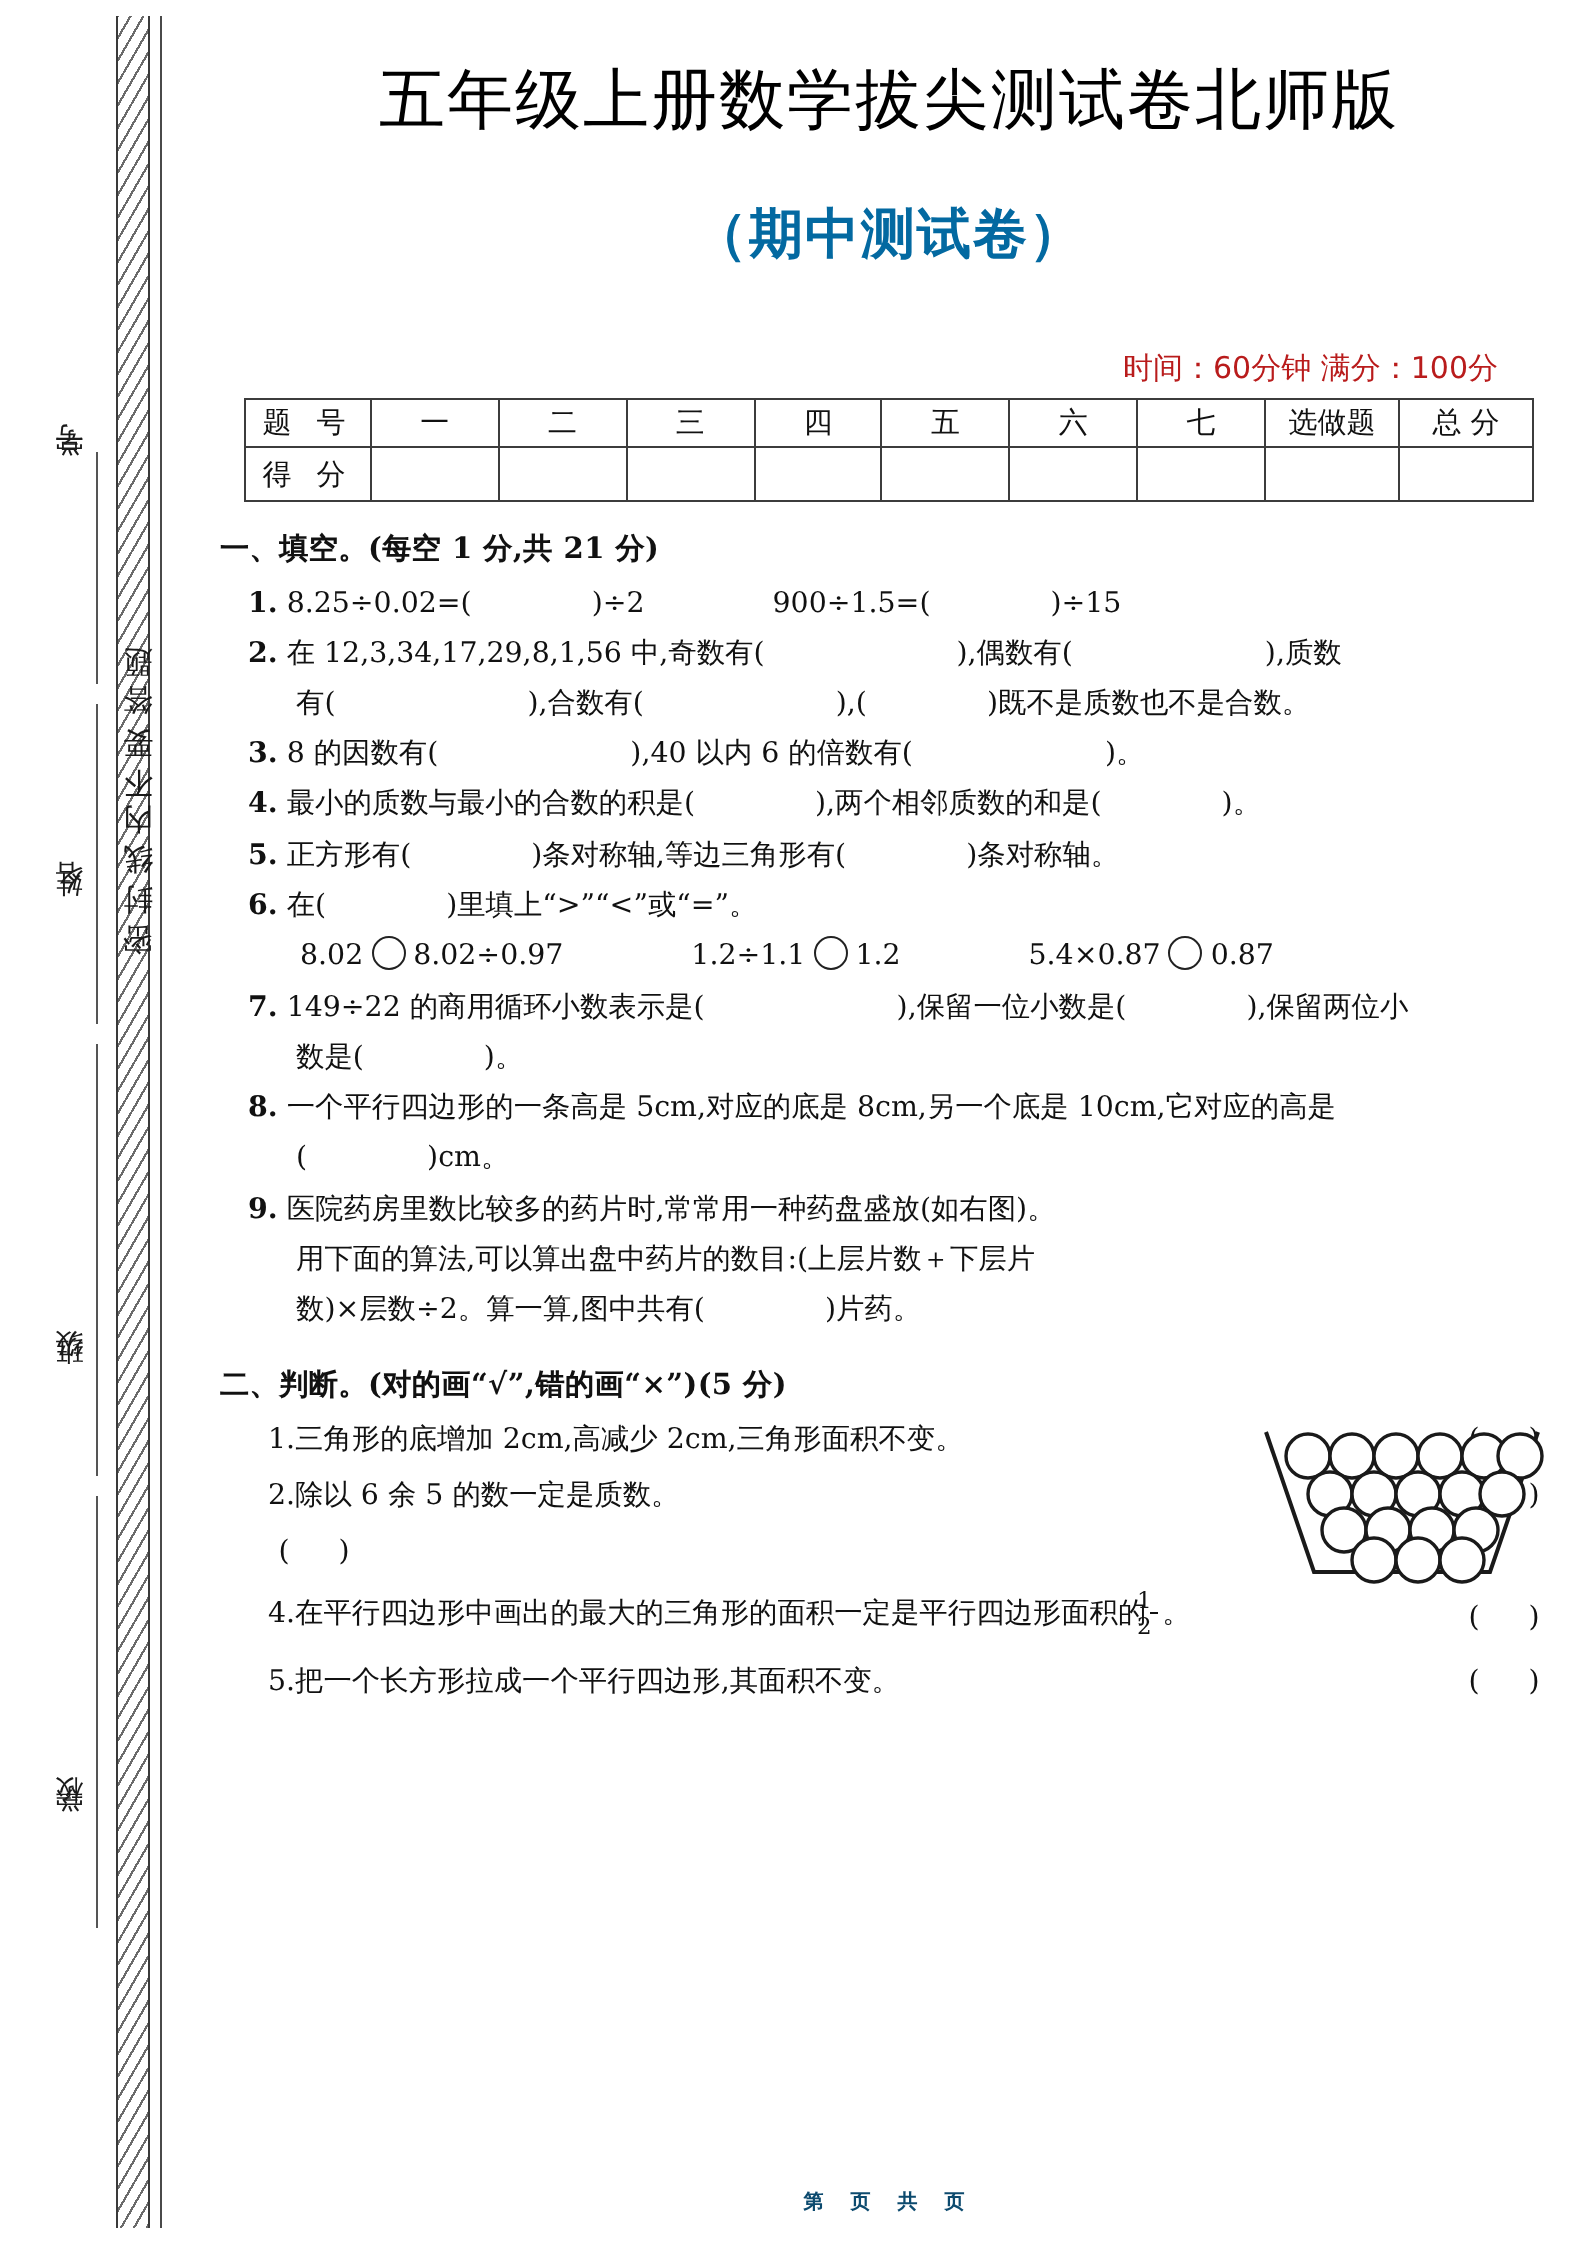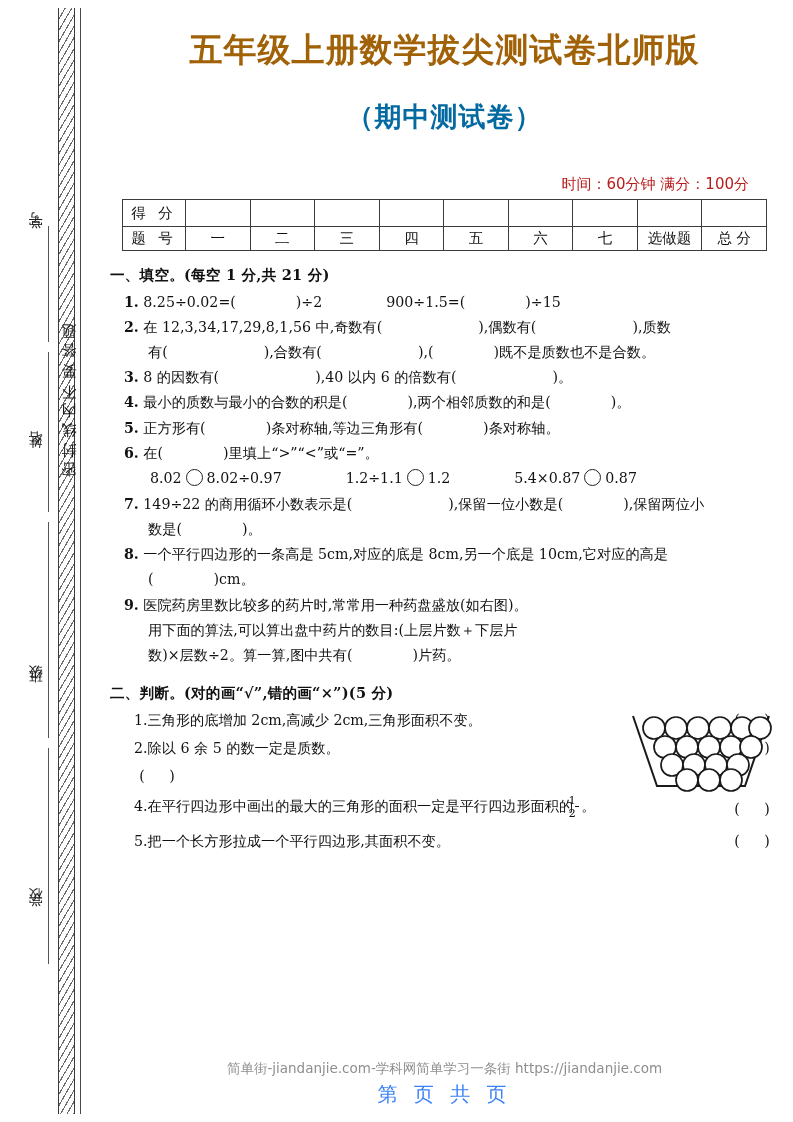--- a/index.html
+++ b/index.html
@@ -84,25 +84,25 @@
   
   #page {
     position: absolute;
     left: 96px; top: 0;
     width: 697px; height: 1122px;
   }
 
   #title-main {
     text-align: center;
     font-size: 33px;
-    font-weight: bold;
+    font-weight: normal;
     letter-spacing: 1px;
     margin: 28px 0 0 0;
     font-family: "DejaVu Sans", "Liberation Sans", sans-serif;
-    color: #a16207;
+    color: #000000;
   }
   #title-sub {
     text-align: center;
     font-size: 27px;
     font-weight: bold;
     letter-spacing: 1px;
     margin: 26px 0 0 0;
     font-family: "DejaVu Sans", "Liberation Sans", sans-serif;
     color: #0369a1;
   }
@@ -204,24 +204,24 @@
     bottom: 14px;
     text-align: center;
   }
   #watermark {
     font-size: 13.5px;
     color: #8e8e8e;
     font-family: "DejaVu Sans", "Liberation Sans", sans-serif;
     margin-bottom: 3px;
   }
   #pagenum {
-    font-size: 20px;
-    font-weight: normal;
+    font-size: 10px;
+    font-weight: bold;
     letter-spacing: 5px;
-    color: #3b82f6;
+    color: #0c4a6e;
   }
 </style>
 </head>
 <body>
 
 <div id="seal-margin">
   <div class="seal-band"></div>
   <div class="seal-inner-rule" id="seal-inner-rule-a"></div>
 
   <div class="vtext" id="seal-inner-col">密封线内不要答题</div>
@@ -242,43 +242,43 @@
 <div id="page">
 
   <div id="title-main">五年级上册数学拔尖测试卷北师版</div>
   <div id="title-sub">（期中测试卷）</div>
 
   <div id="exam-meta">时间：60分钟  满分：100分</div>
 
   <table id="score-table">
     <tbody>
         <tr>
-      <td class="label-cell">得 分</td>
-      <td class="blank-cell"></td>
-      <td class="blank-cell"></td>
-      <td class="blank-cell"></td>
-      <td class="blank-cell"></td>
-      <td class="blank-cell"></td>
-      <td class="blank-cell"></td>
-      <td class="blank-cell"></td>
-      <td class="blank-cell"></td>
-      <td class="blank-cell"></td>
-    </tr>
-    <tr>
       <td class="label-cell">题 号</td>
       <td>一</td>
       <td>二</td>
       <td>三</td>
       <td>四</td>
       <td>五</td>
       <td>六</td>
       <td>七</td>
       <td class="wide-cell">选做题</td>
       <td class="wide-cell">总 分</td>
     </tr>
+    <tr>
+      <td class="label-cell">得 分</td>
+      <td class="blank-cell"></td>
+      <td class="blank-cell"></td>
+      <td class="blank-cell"></td>
+      <td class="blank-cell"></td>
+      <td class="blank-cell"></td>
+      <td class="blank-cell"></td>
+      <td class="blank-cell"></td>
+      <td class="blank-cell"></td>
+      <td class="blank-cell"></td>
+    </tr>
   </tbody>
     </table>
 
   <div id="content">
 
     <div class="sec-head">一、填空。(每空 1 分,共 21 分)</div>
 
     <div class="q">
       <span class="num">1.</span>
       <span>8.25÷0.02=(</span><span class="sp-m"></span><span>)÷2</span><span class="sp-gap2"></span><span>900÷1.5=(</span><span class="sp-m"></span><span>)÷15</span>
@@ -402,17 +402,16 @@
       <circle cx="89" cy="53" r="11"></circle>
       <circle cx="111" cy="53" r="11"></circle>
 
       <circle cx="60" cy="68" r="11"></circle>
       <circle cx="82" cy="68" r="11"></circle>
       <circle cx="104" cy="68" r="11"></circle>
     </g>
   </svg>
 
   <div id="footer">
-    <div id="watermark">简单街-jiandanjie.com-学科网简单学习一条街 https://jiandanjie.com</div>
     <div id="pagenum">第 页 共 页</div>
   </div>
 
 </div>
 
 </body></html>

